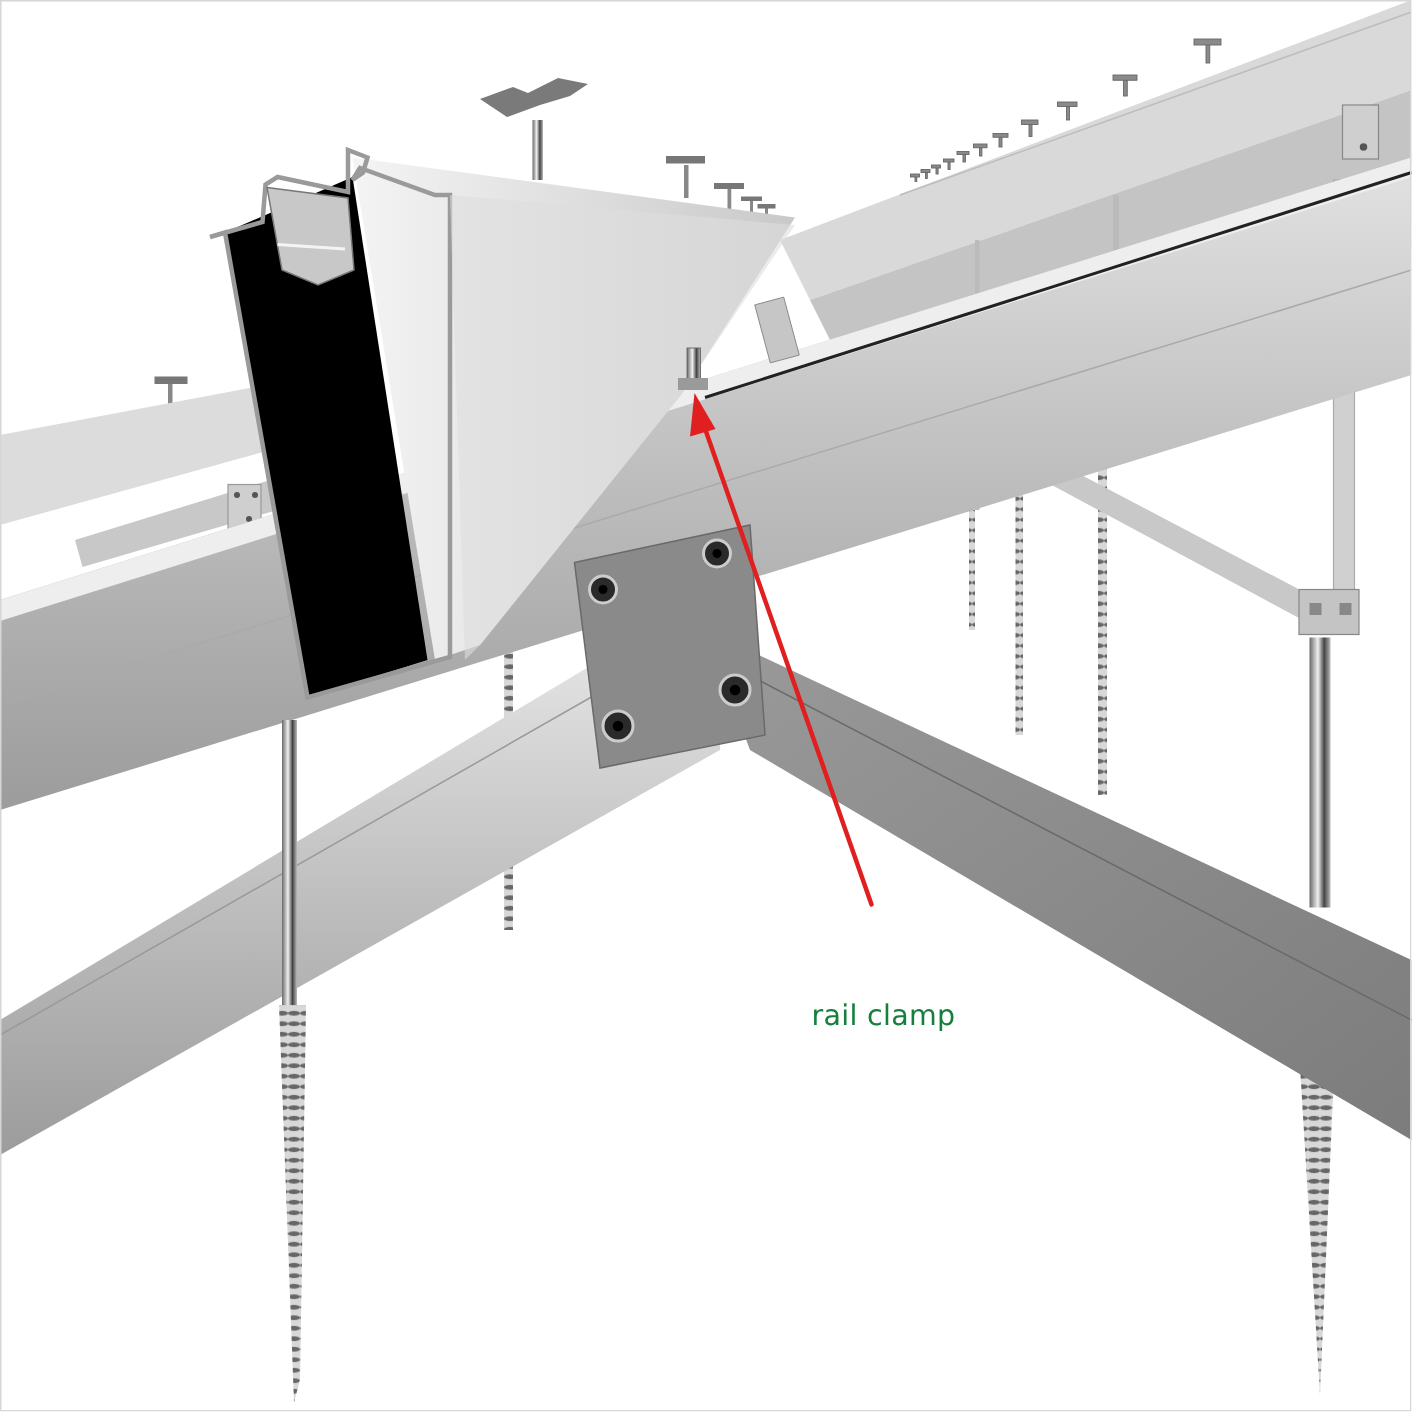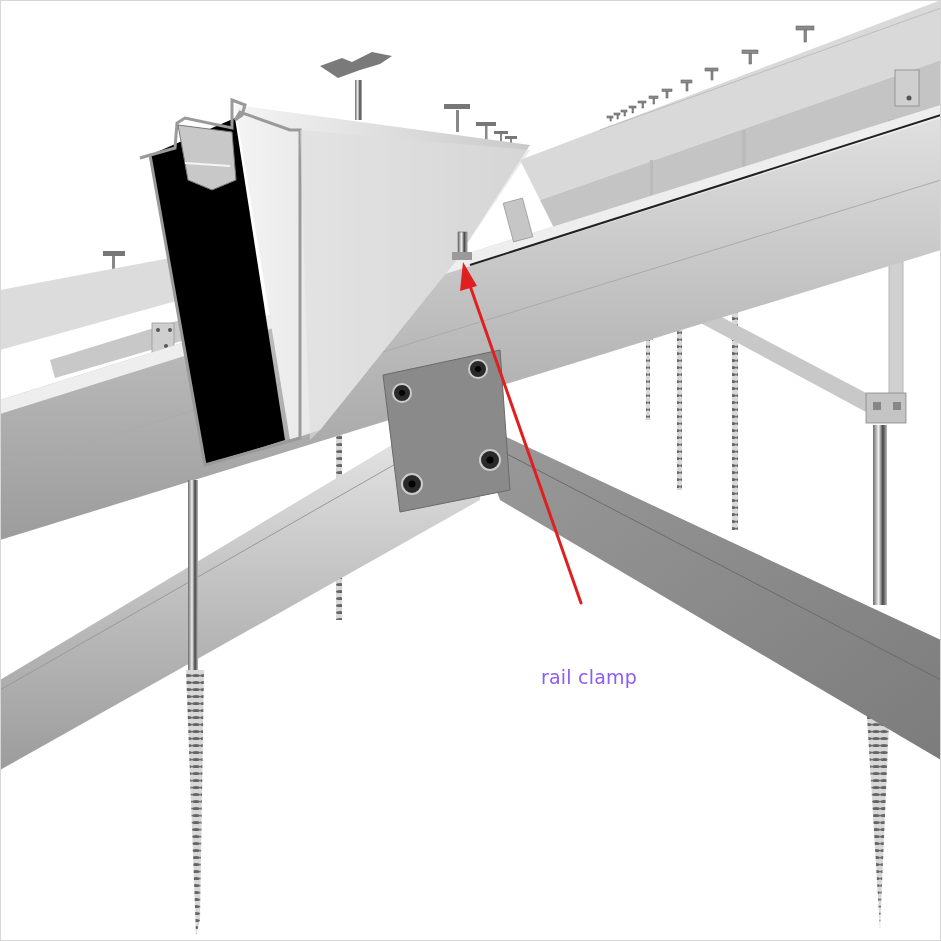--- a/index.html
+++ b/index.html
@@ -1,20 +1,20 @@
 <!DOCTYPE html>
 <html><head>
 <meta charset="utf-8">
 <style>
   html, body { margin: 0; padding: 0; background: #ffffff; }
   body { width: 941px; height: 941px; overflow: hidden; position: relative; font-family: "DejaVu Sans", sans-serif; }
   .scene { position: absolute; left: 0; top: 0; width: 941px; height: 941px; }
   .label {
     position: absolute; left: 541px; top: 666px;
-    font-family: "DejaVu Sans", sans-serif; font-size: 19px; color: #8b5cf6;
+    font-family: "DejaVu Sans", sans-serif; font-size: 19px; color: #15803d;
     letter-spacing: 0.2px; white-space: nowrap;
   }
   .frame { position: absolute; left: 0; top: 0; width: 939px; height: 939px; border: 1px solid #d6d6d6; pointer-events: none; }
 </style>
 </head>
 <body>
 
 <svg class="scene" viewBox="0 0 941 941" xmlns="http://www.w3.org/2000/svg">
   <defs>
     <linearGradient id="gBeam" x1="0" y1="0" x2="0" y2="1">

